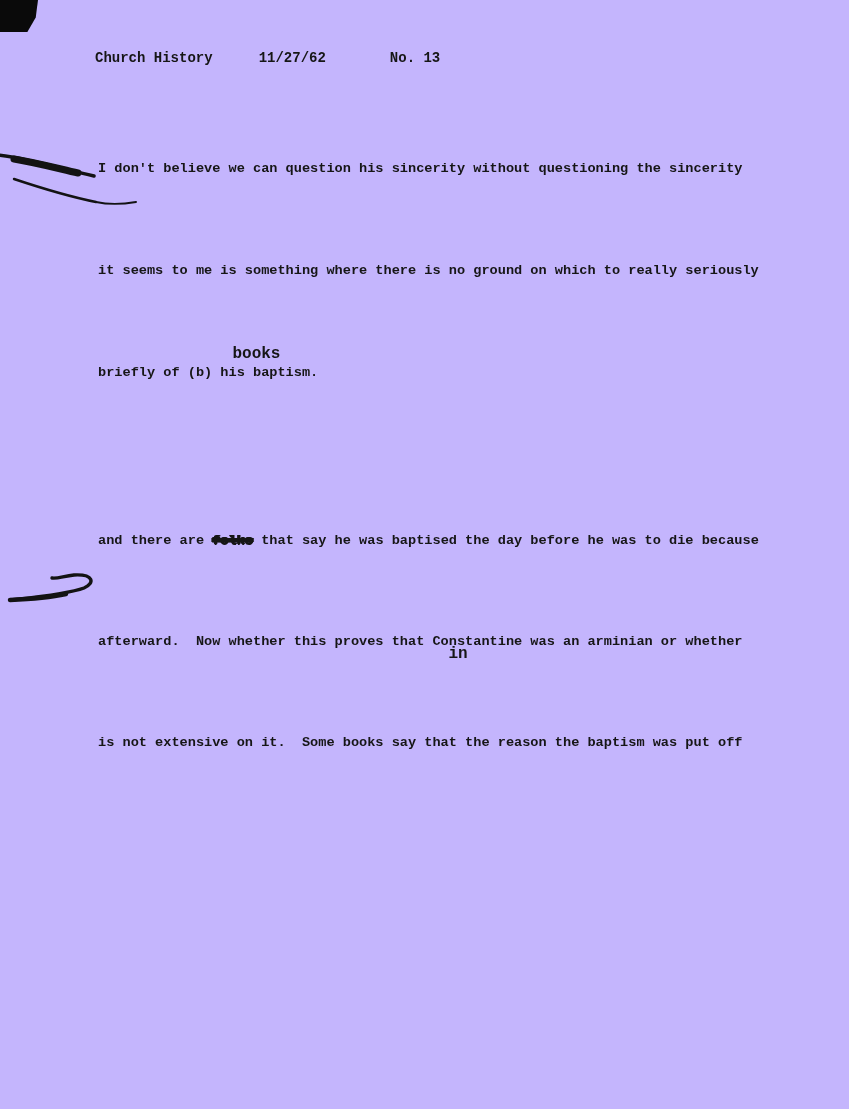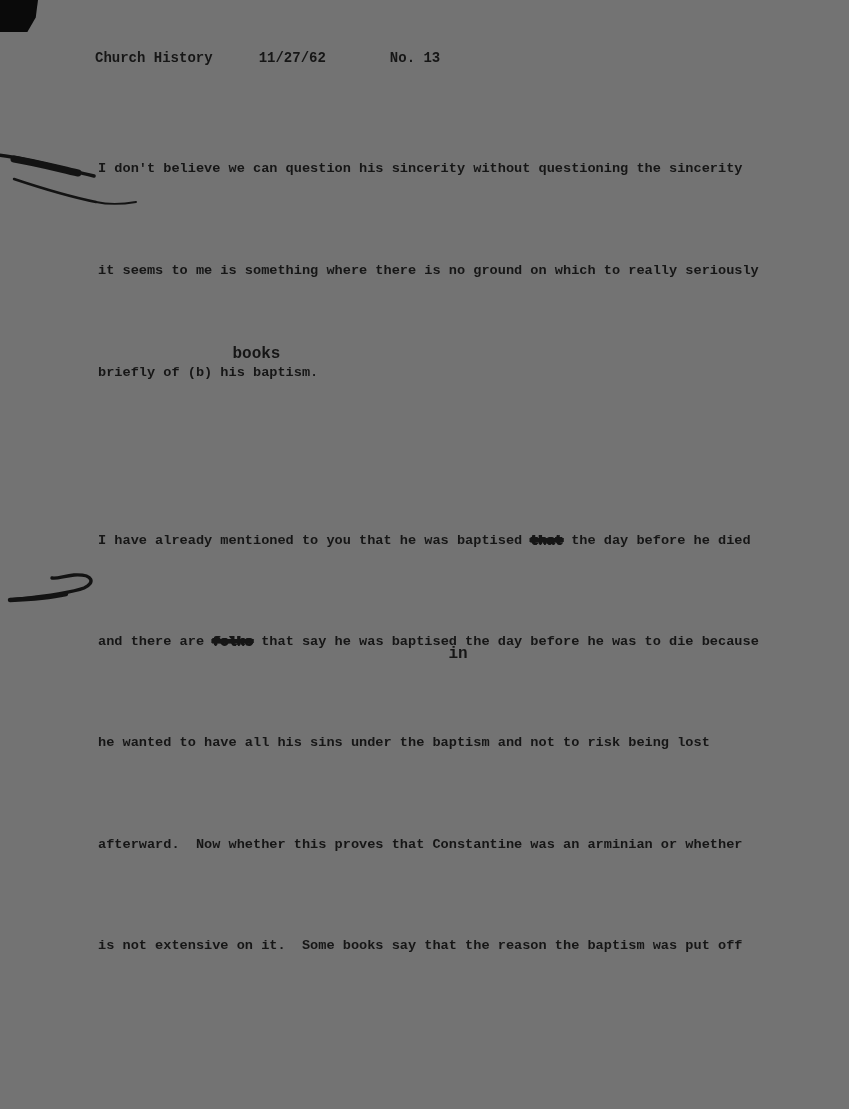--- a/index.html
+++ b/index.html
@@ -1,19 +1,19 @@
 <!DOCTYPE html>
 <html><head>
 <meta charset="utf-8">
 <style>
   html,body{margin:0;padding:0;background:#e8e8e8;}
   .page{
     position:relative;
     width:849px;height:1109px;
-    background:#737373;
+    background:#c4b5fd;
     overflow:hidden;
     font-family:"Liberation Mono","DejaVu Sans Mono",monospace;
     font-weight:700;
     color:#161616;
     -webkit-font-smoothing:antialiased;
   }
   .typed{white-space:pre;font-size:13.6px;}
   .header{
     position:absolute;top:50px;left:95px;
     display:flex;align-items:baseline;
@@ -76,23 +76,21 @@
     <div class="line"><span>I don't believe we can question his sincerity without questioning the sincerity</span></div>
     <div class="line"><span>it seems to me is something where there is no ground on which to really seriously</span></div>
     <div class="line"><span>briefly of (b) his baptism.</span></div>
   </div>
 
   <div class="para para2 typed">
 
     <span class="insert insert-books">books</span>
     <span class="insert insert-in">in</span>
 
-    <div class="line"><span>I have already mentioned to you that he was baptised </span><span class="xout">that</span><span> the day before he died</span></div>
     <div class="line"><span>and there are </span><span class="xout">folks</span><span> that say he was baptised the day before he was to die because</span></div>
-    <div class="line"><span>he wanted to have all his sins under the baptism and not to risk being lost</span></div>
     <div class="line"><span>afterward.  Now whether this proves that Constantine was an arminian or whether</span></div>
     <div class="line"><span>is not extensive on it.  Some books say that the reason the baptism was put off</span></div>
     
     
     
     
     
     
     
     

